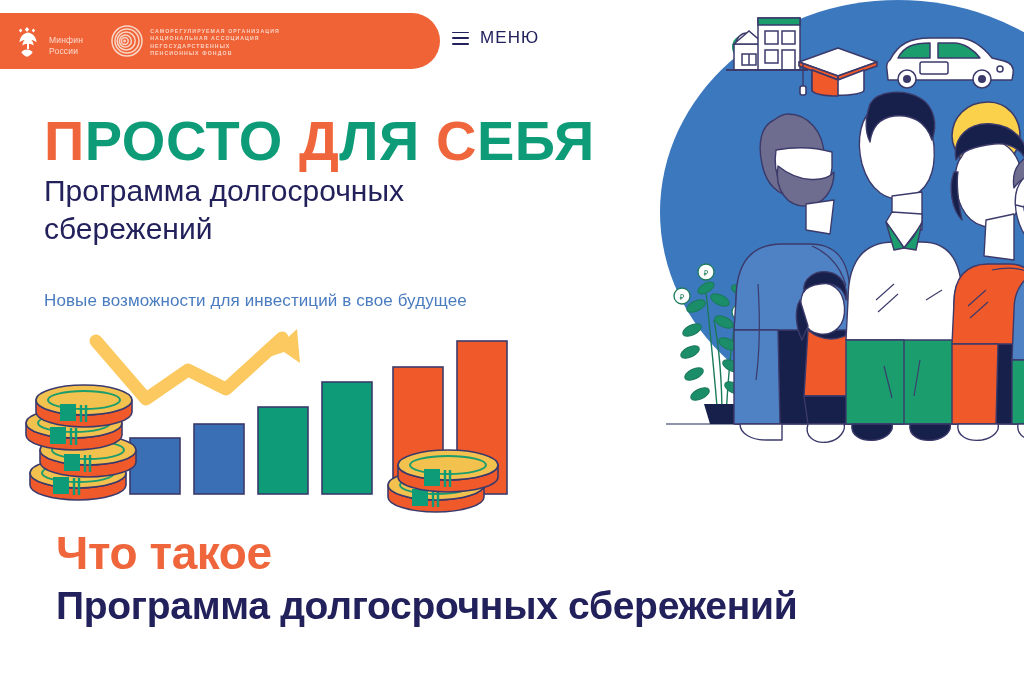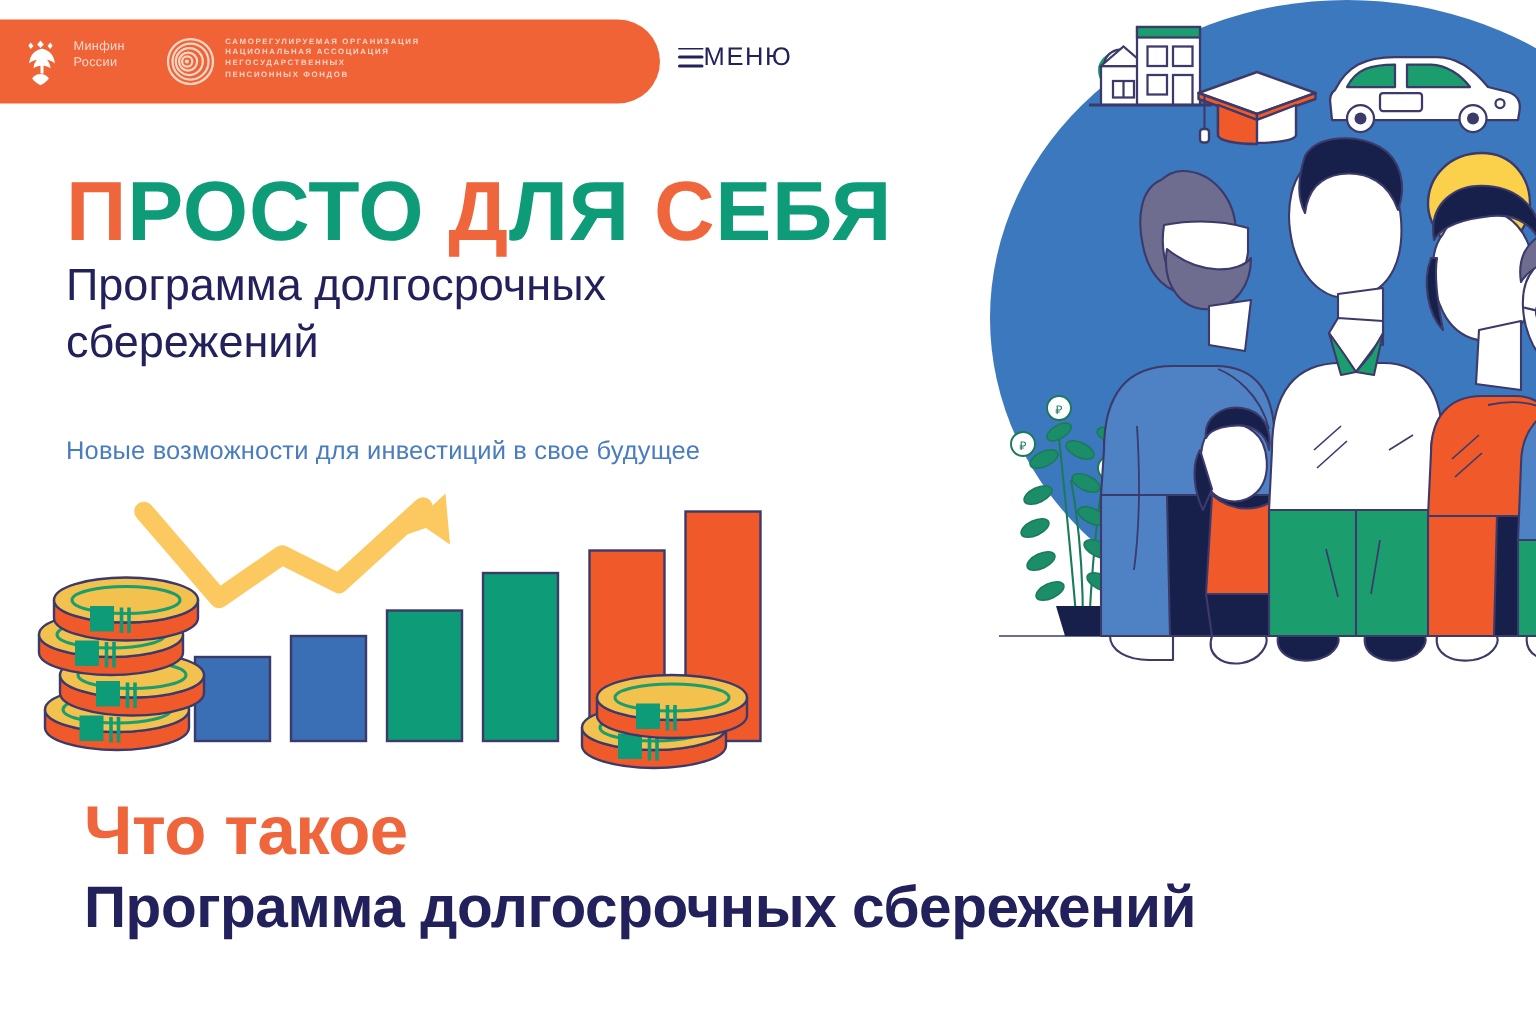--- a/index.html
+++ b/index.html
@@ -43,21 +43,21 @@
     height: 56px;
     background: #EF6337;
     border-radius: 0 28px 28px 0;
     display: flex;
     align-items: center;
     padding-left: 42px;
     box-sizing: border-box;
   }
   .logo-unit {
     display: flex;
-    align-items: flex-start;
+    align-items: flex-end;
     margin-right: 28px;
   }
   .logo-mark { flex: 0 0 auto; line-height: 0; }
   .logo-minfin-text {
     margin-left: 7px;
     color: #FBD9CC;
     font-size: 8.5px;
     line-height: 11px;
     letter-spacing: .2px;
     white-space: pre-line;
@@ -96,20 +96,21 @@
     flex-direction: column;
     justify-content: space-between;
   }
   .burger i {
     display: block;
     height: 1.6px;
     background: #22215B;
     border-radius: 1px;
   }
   .menu-label {
+    margin-left: 11px;
     font-size: 17px;
     letter-spacing: 1.1px;
     color: #22215B;
   }
 
   
   .headline {
     position: absolute;
     left: 44px;
     top: 112px;

